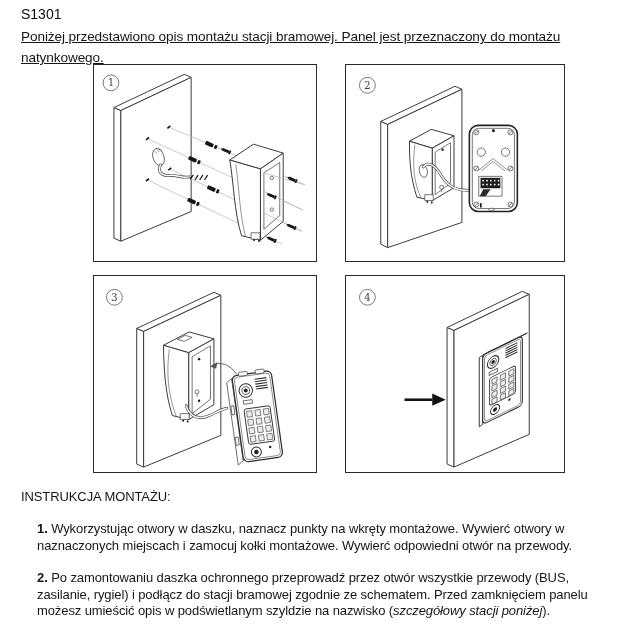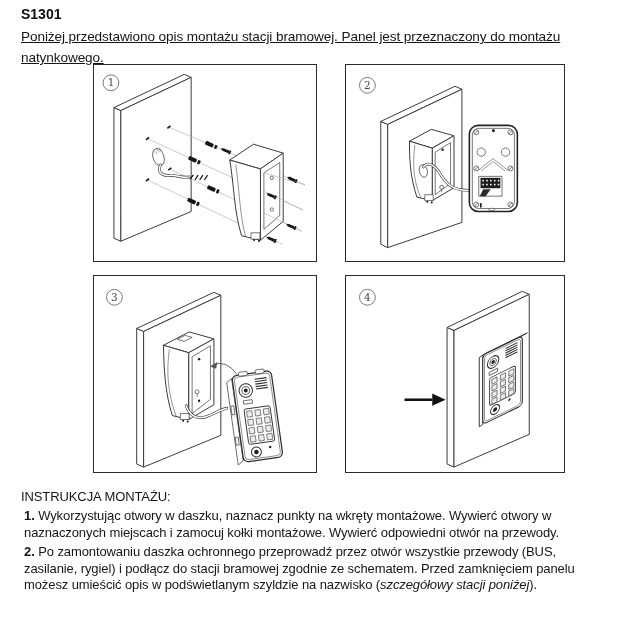--- a/index.html
+++ b/index.html
@@ -1,27 +1,27 @@
 <!DOCTYPE html>
 <html><head>
 <meta charset="utf-8">
 <style>
   html,body{margin:0;padding:0;background:#fff;}
   body{width:617px;height:626px;position:relative;overflow:hidden;
        font-family:"Liberation Sans",sans-serif;color:#161616;}
-  .model{position:absolute;left:21px;top:6px;font-size:14px;font-weight:bold;color:#0d0d0d;}
+  .model{position:absolute;left:21px;top:6px;font-size:14px;font-weight:normal;color:#0d0d0d;}
   .intro{position:absolute;left:21px;top:26px;width:580px;font-size:13.6px;line-height:21px;letter-spacing:-0.1px;text-decoration:underline;}
   .panel{position:absolute;border:1px solid #2b2b2b;background:#fff;box-sizing:border-box;}
   .panel svg{display:block;width:100%;height:100%;}
   #p1{left:93px;top:64px;width:224px;height:198px;}
   #p2{left:345px;top:64px;width:220px;height:198px;}
   #p3{left:93px;top:275px;width:224px;height:198px;}
   #p4{left:345px;top:275px;width:220px;height:198px;}
   .instructions{position:absolute;left:21px;top:489px;width:589px;font-size:13px;line-height:16.4px;letter-spacing:-0.1px;}
-  .step{margin:3px;}
+  .step{margin:16px;}
   .step b{font-weight:bold;}
   .step i{font-style:italic;}
   
   .ln{fill:#fff;stroke:#3a3a3a;stroke-width:1;stroke-linejoin:round;}
   .thin{fill:#fff;stroke:#3a3a3a;stroke-width:.7;stroke-linejoin:round;}
   .xthin{fill:none;stroke:#3a3a3a;stroke-width:.55;}
   .guide{stroke:#b3b3b3;stroke-width:.7;}
   .blk{fill:#161616;stroke:none;}
   .tube-o{fill:none;stroke:#3a3a3a;stroke-width:2.8;stroke-linecap:round;}
   .tube-i{fill:none;stroke:#fff;stroke-width:1.5;stroke-linecap:round;}

